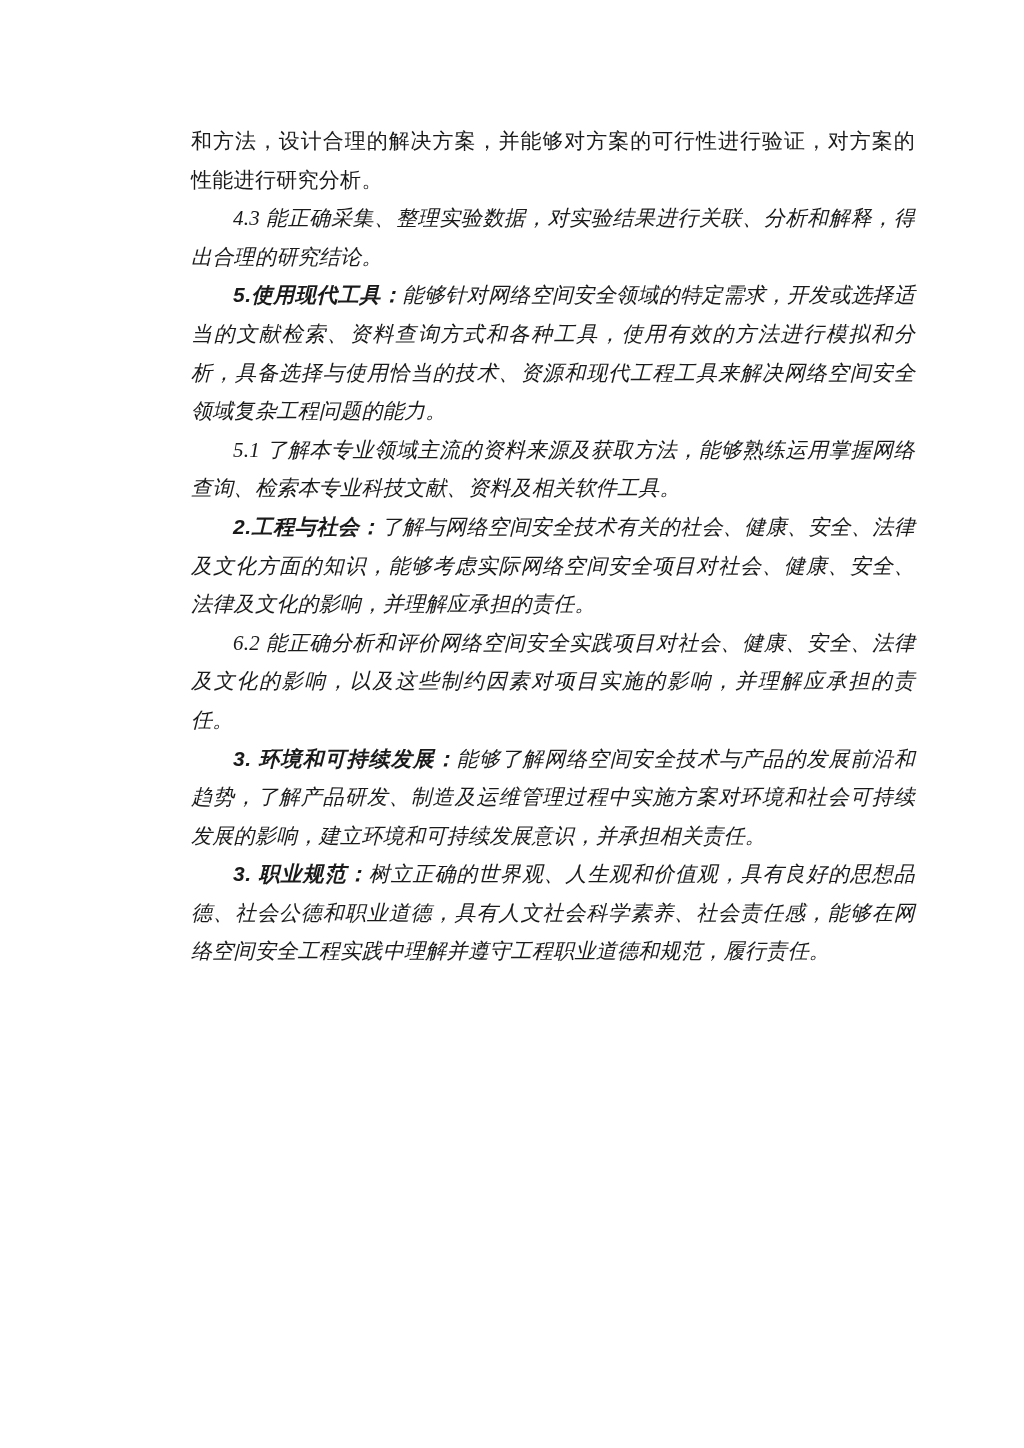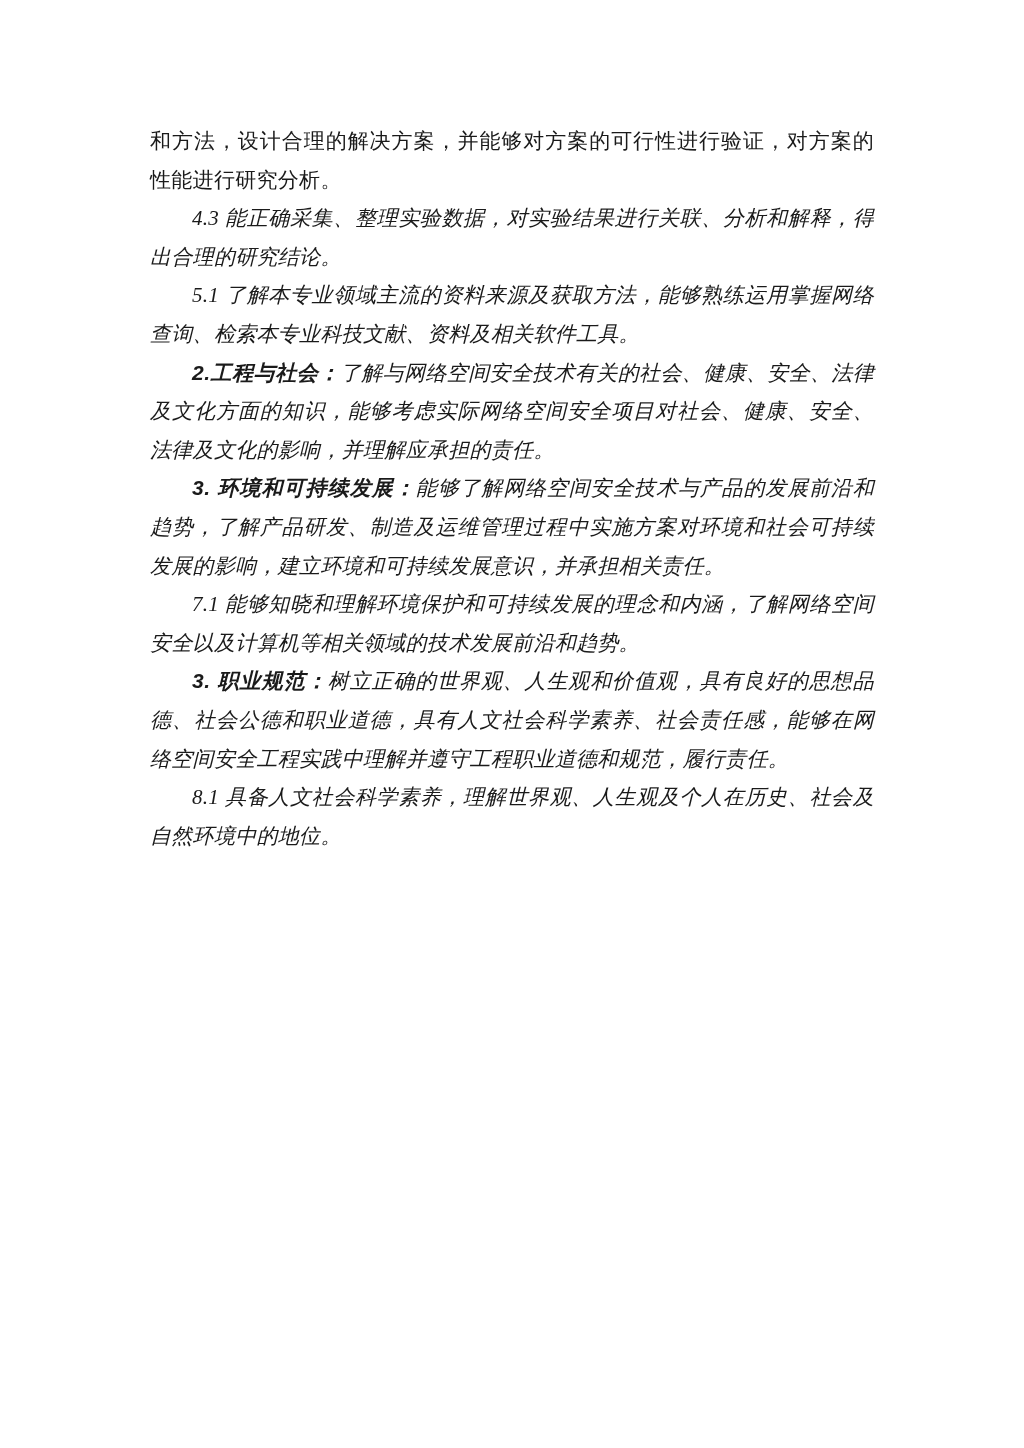--- a/index.html
+++ b/index.html
@@ -16,20 +16,21 @@
   }
   .doc-page {
     box-sizing: border-box;
     width: 1024px;
     height: 1448px;
     padding: 122px 150px 60px 150px;
     background: #ffffff;
   }
   .doc-body {
     width: 724px;
+    margin-left: 41px;
   }
   .doc-par {
     margin: 0;
     padding: 0;
     font-size: 21px;
     line-height: 38.6px;
     text-align: justify;
     letter-spacing: 0.3px;
     word-break: break-all;
   }
@@ -48,20 +49,20 @@
   }
 </style>
 </head>
 <body>
 
 <div class="doc-page">
   <div class="doc-body">
 
   <p class="doc-par"><span class="run-body">和方法，设计合理的解决方案，并能够对方案的可行性进行验证，对方案的性能进行研究分析。</span></p>
       <p class="doc-par indent"><span class="run-body">4.3 能正确采集、整理实验数据，对实验结果进行关联、分析和解释，得出合理的研究结论。</span></p>
+      <p class="doc-par indent"><b class="run-heading">5.使用现代工具：</b><span class="run-body">能够针对网络空间安全领域的特定需求，开发或选择适当的文献检索、资料查询方式和各种工具，使用有效的方法进行模拟和分析，具备选择与使用恰当的技术、资源和现代工程工具来解决网络空间安全领域复杂工程问题的能力。</span></p>
       <p class="doc-par indent"><span class="run-body">5.1 了解本专业领域主流的资料来源及获取方法，能够熟练运用掌握网络查询、检索本专业科技文献、资料及相关软件工具。</span></p>
       <p class="doc-par indent"><b class="run-heading">2.工程与社会：</b><span class="run-body">了解与网络空间安全技术有关的社会、健康、安全、法律及文化方面的知识，能够考虑实际网络空间安全项目对社会、健康、安全、法律及文化的影响，并理解应承担的责任。</span></p>
+      <p class="doc-par indent"><span class="run-body">6.2 能正确分析和评价网络空间安全实践项目对社会、健康、安全、法律及文化的影响，以及这些制约因素对项目实施的影响，并理解应承担的责任。</span></p>
       <p class="doc-par indent"><b class="run-heading">3. 环境和可持续发展：</b><span class="run-body">能够了解网络空间安全技术与产品的发展前沿和趋势，了解产品研发、制造及运维管理过程中实施方案对环境和社会可持续发展的影响，建立环境和可持续发展意识，并承担相关责任。</span></p>
-      <p class="doc-par indent"><span class="run-body">7.1 能够知晓和理解环境保护和可持续发展的理念和内涵，了解网络空间安全以及计算机等相关领域的技术发展前沿和趋势。</span></p>
       <p class="doc-par indent"><b class="run-heading">3. 职业规范：</b><span class="run-body">树立正确的世界观、人生观和价值观，具有良好的思想品德、社会公德和职业道德，具有人文社会科学素养、社会责任感，能够在网络空间安全工程实践中理解并遵守工程职业道德和规范，履行责任。</span></p>
-      <p class="doc-par indent"><span class="run-body">8.1 具备人文社会科学素养，理解世界观、人生观及个人在历史、社会及自然环境中的地位。</span></p>
     </div>
 </div>
 
 </body></html>

